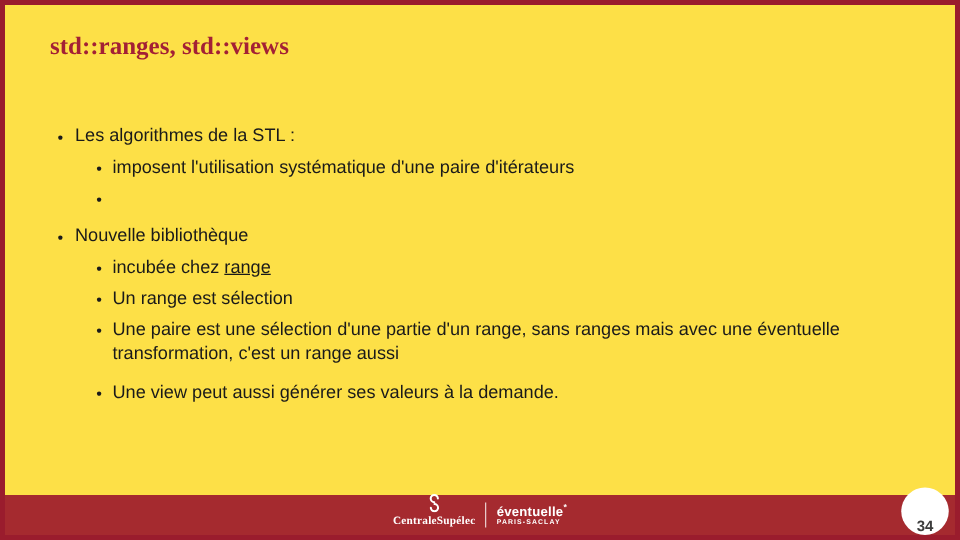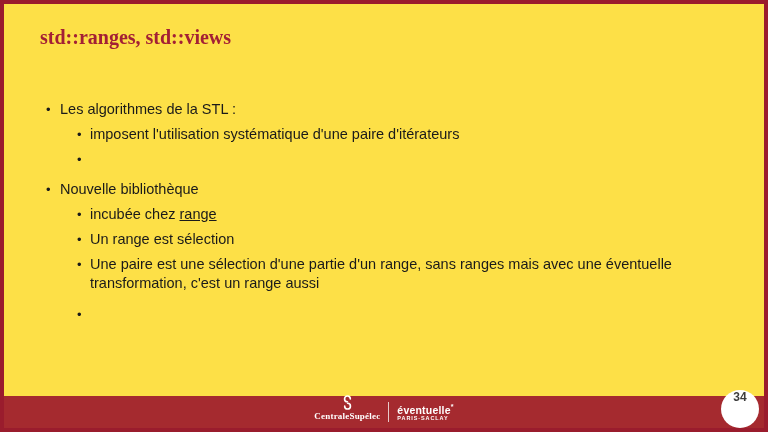--- a/index.html
+++ b/index.html
@@ -86,21 +86,21 @@
   .ups-star { font-size: 7px; vertical-align: super; }
   .ups-sub { font-size: 5.5px; font-weight: bold; letter-spacing: 0.9px; margin-top: 1px; }
 
   .page-badge {
     position: absolute;
     right: 5px; bottom: 0px;
     width: 38px; height: 38px;
     border-radius: 50%;
     background: #ffffff;
     display: flex;
-    align-items: flex-start;
+    align-items: flex-end;
     justify-content: center;
     font-size: 12px;
     font-weight: bold;
     color: #3d3d3d;
     z-index: 2;
   }
 </style>
 </head>
 <body>
 
@@ -133,20 +133,21 @@
     <div class="row l2 mt6">
       <span class="bullet">•</span>
       <span><span>Un </span><span class="it">range</span><span> est sélection</span></span>
     </div>
     <div class="row l2 mt6">
       <span class="bullet">•</span>
       <span><span>Une </span><span class="it">paire</span><span> est une sélection d'une partie d'un </span><span class="it">range</span><span>, sans ranges mais avec une éventuelle</span><br><span>transformation, c'est un </span><span class="it">range</span><span> aussi</span></span>
     </div>
     <div class="row l2 mt12">
       <span class="bullet">•</span>
+      <span>Une view peut aussi générer ses valeurs à la demande.</span>
     </div>
 
   </div>
 
   <div class="footer-bar">
     <div class="footer-logos">
       <div class="cs-block">
         <svg class="cs-glyph" viewBox="0 0 24 24" aria-hidden="true">
           <path d="M16.5 6.2 A4.6 4.6 0 1 0 11.9 10.8" fill="none" stroke="#ffffff" stroke-width="2.6" stroke-linecap="round"></path>
           <path d="M7.5 17.8 A4.6 4.6 0 1 0 12.1 13.2" fill="none" stroke="#ffffff" stroke-width="2.6" stroke-linecap="round"></path>

